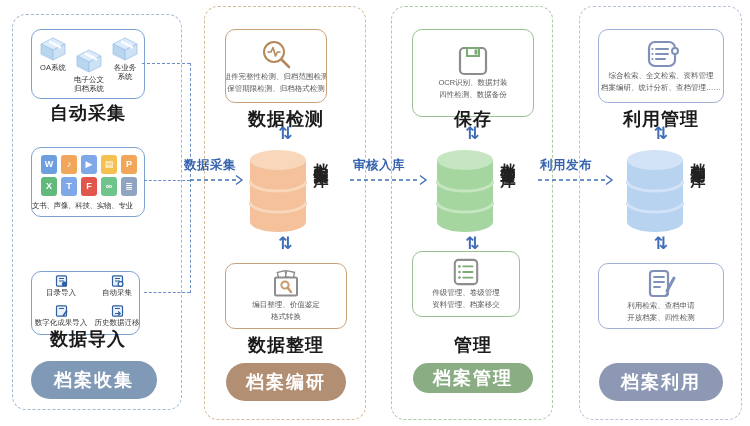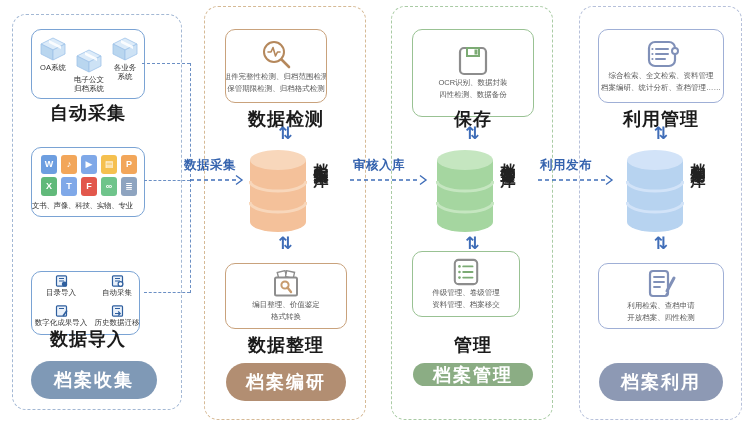--- a/index.html
+++ b/index.html
@@ -213,21 +213,21 @@
             <circle cx="9" cy="9" r="1.4"></circle>
             <circle cx="9" cy="15" r="1.4"></circle>
             <circle cx="9" cy="21" r="1.4"></circle>
           </g>
       </svg>
       <div class="tiny">件级管理、卷级管理</div>
       <div class="tiny">资料管理、档案移交</div>
     </div>
     <div class="sec-title" style="left:20px;top:326px;width:122px">管理</div>
 
-    <div class="badge" style="left: 21px; top: 356px; width: 120px; height: 23px; background: rgb(139, 173, 132);">档案管理</div>
+    <div class="badge" style="left: 21px; top: 356px; width: 120px; height: 30px; background: rgb(139, 173, 132);">档案管理</div>
   </div>
 
   <div class="flow-label" style="left:540px;top:157px">利用发布</div>
   <svg class="flow-arrow" style="left:538px;top:174px" width="76" height="12" viewBox="0 0 76 12">
     <line x1="0" y1="6" x2="68" y2="6" stroke="#3f6db8" stroke-width="1.4" stroke-dasharray="4,3"></line>
     <polyline points="68,1.5 74,6 68,10.5" fill="none" stroke="#3f6db8" stroke-width="1.4"></polyline>
   </svg>
 
   <div class="panel p4" style="left:579px;top:6px;width:163px;height:414px">
     <div class="ibox b4 obox" style="left:18px;top:22px;width:126px;height:74px">

